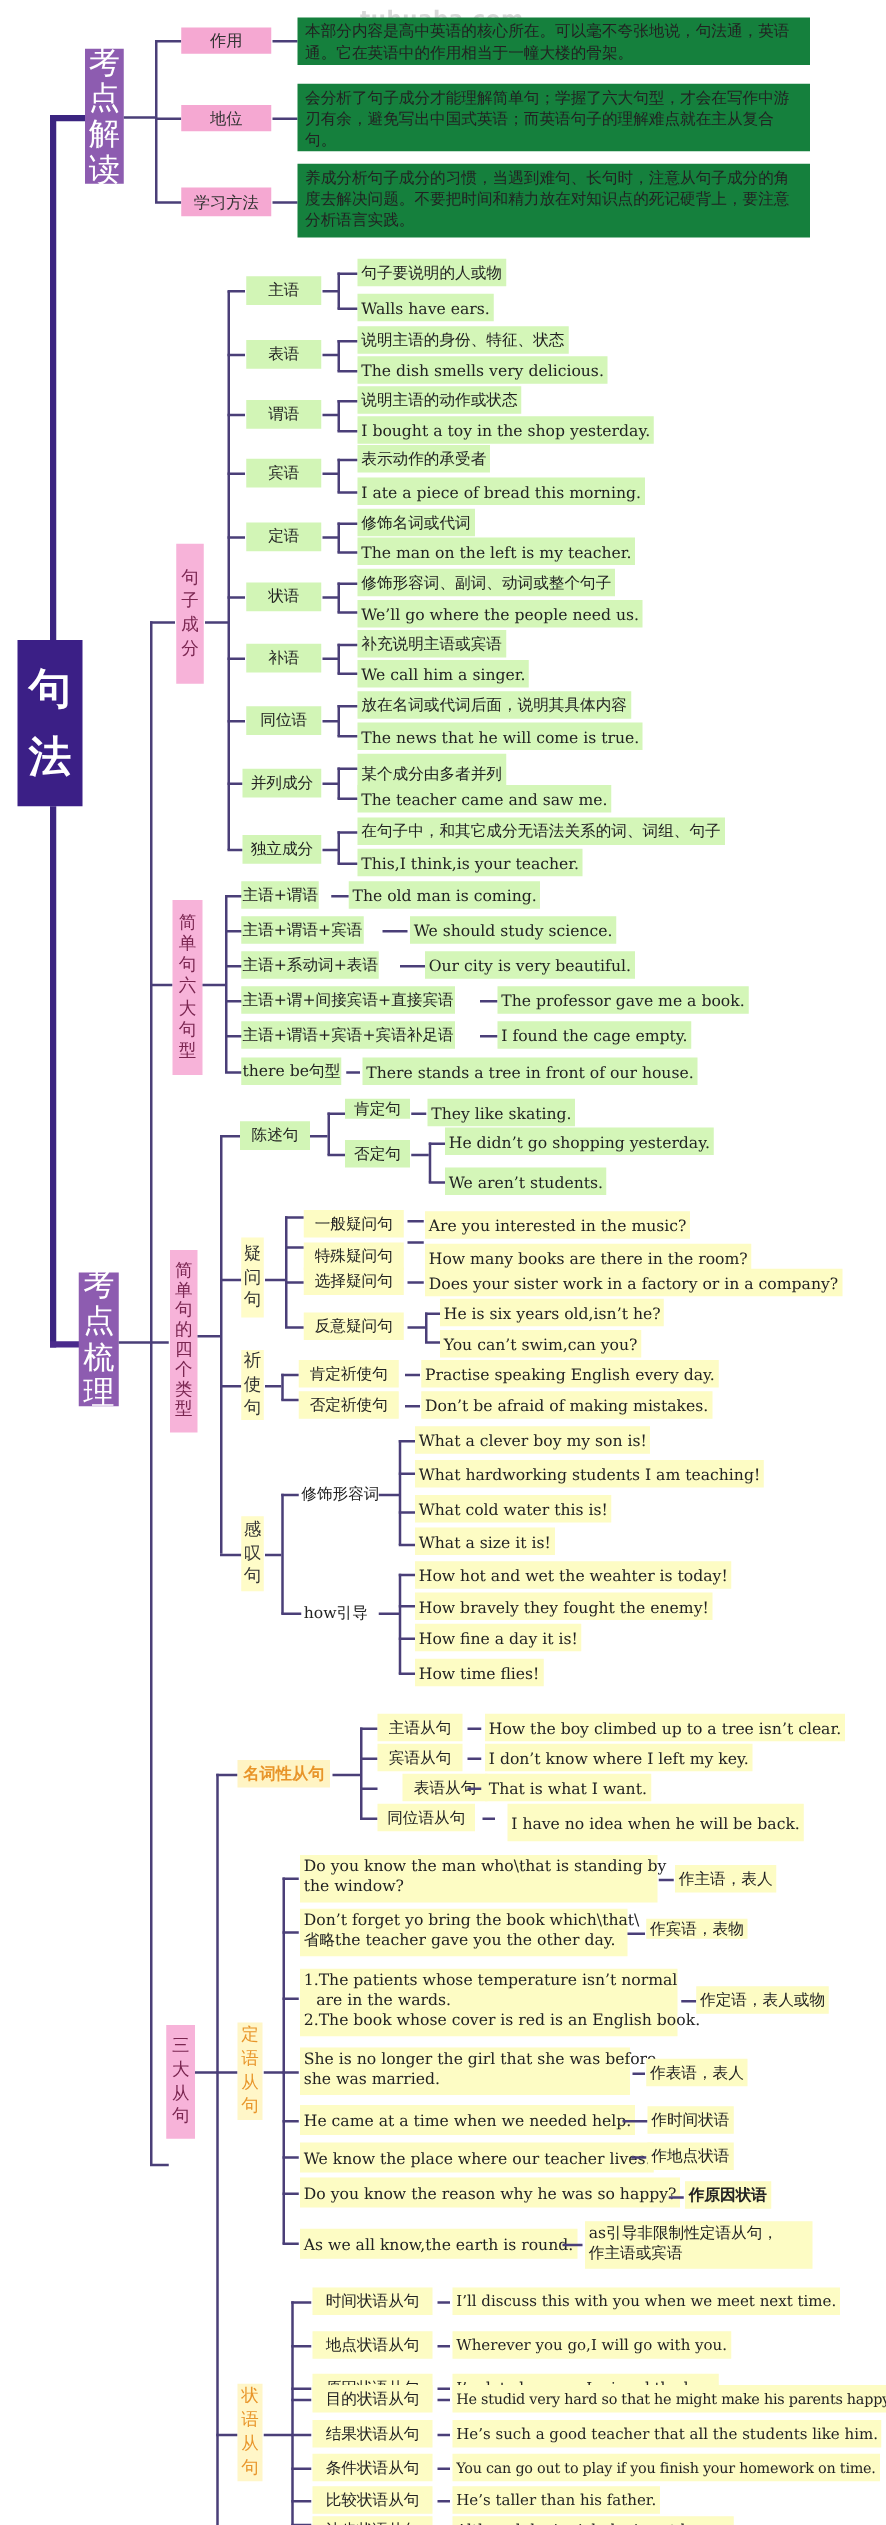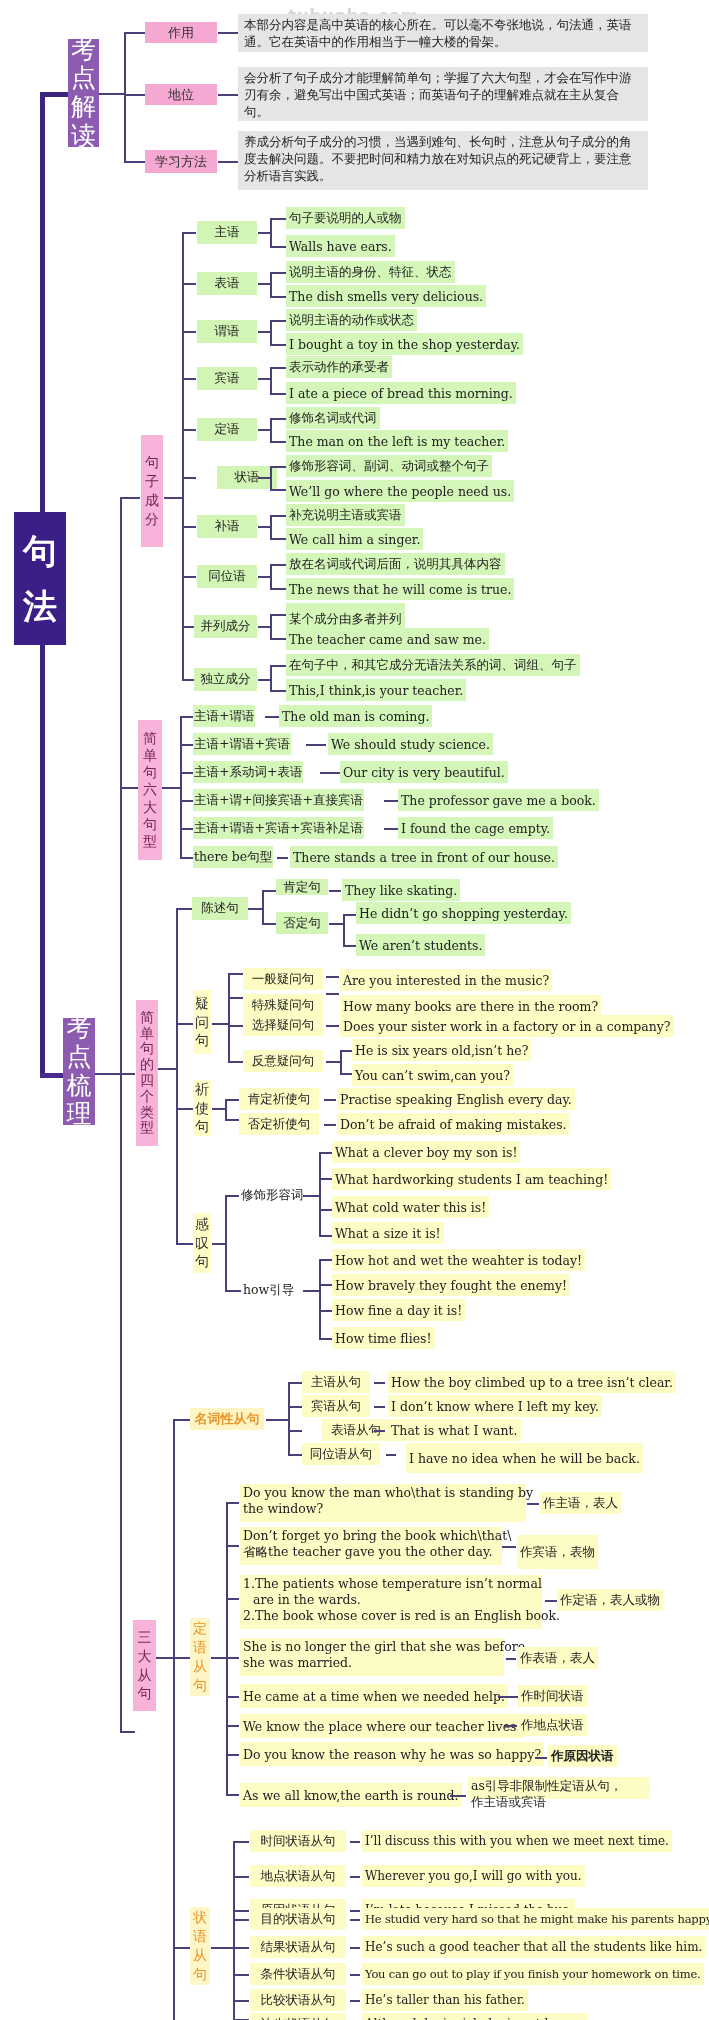--- a/index.html
+++ b/index.html
@@ -6,21 +6,21 @@
   body{width:709px;height:2020px;position:relative;overflow:hidden;font-family:"DejaVu Serif","Liberation Serif",serif;color:#222;}
   .ln{position:absolute;background:#4a3f78;}
   .spine{position:absolute;background:#3b2480;}
   .main{position:absolute;background:#3b1f86;color:#fff;font-weight:bold;font-size:34px;display:flex;flex-direction:column;align-items:center;justify-content:center;line-height:1.6;font-family:"DejaVu Serif",serif;}
   .sec{position:absolute;background:#8d5cb0;color:#fff;font-size:25px;display:flex;flex-direction:column;align-items:center;justify-content:center;line-height:1.15;font-family:"DejaVu Sans",sans-serif;}
   .pink{position:absolute;background:#f5a8d2;color:#333;font-size:13px;display:flex;align-items:center;justify-content:center;}
   .pinkv{position:absolute;background:#f7b3d9;color:#7a2550;font-size:14px;display:flex;flex-direction:column;align-items:center;justify-content:center;line-height:1.35;}
   .orangev{position:absolute;background:#fff6c8;color:#e8952a;font-size:14px;display:flex;flex-direction:column;align-items:center;justify-content:center;line-height:1.35;}
   .orange{position:absolute;background:#fff4c4;color:#e8952a;font-size:13px;font-weight:bold;display:flex;align-items:center;justify-content:center;}
   .yellowv{position:absolute;background:#fffcc8;color:#333;font-size:14px;display:flex;flex-direction:column;align-items:center;justify-content:center;line-height:1.35;}
-  .gdesc{position:absolute;background:#e5e5e5;color:#222;font-size:12.5px;line-height:17px;padding:2px 6px;box-sizing:border-box;}
+  .gdesc{position:absolute;background:#15803d;color:#222;font-size:12.5px;line-height:17px;padding:2px 6px;box-sizing:border-box;}
   .gl{position:absolute;background:#d2f5b6;color:#222;font-size:12.5px;display:flex;align-items:center;justify-content:center;white-space:nowrap;}
   .gt{position:absolute;background:#d4f6b8;color:#222;font-size:12.5px;display:flex;align-items:center;padding:0 3px;white-space:nowrap;}
   .yt{position:absolute;background:#fdfcc4;color:#222;font-size:12.5px;display:flex;align-items:center;padding:0 3px;white-space:nowrap;}
   .yl{position:absolute;background:#fdfcc4;color:#222;font-size:12.5px;display:flex;align-items:center;justify-content:center;white-space:nowrap;}
   .ytm{position:absolute;background:#fdfcc4;color:#222;font-size:12.5px;line-height:16px;padding:1px 3px;box-sizing:border-box;white-space:nowrap;}
   .plain{position:absolute;color:#222;font-size:12.5px;white-space:nowrap;display:flex;align-items:center;}
   .watermark{position:absolute;color:#d8d8d8;font-family:"DejaVu Sans",sans-serif;font-weight:bold;font-size:17px;letter-spacing:0.5px;}
 </style>
 </head>
 <body>
@@ -125,21 +125,21 @@
 <div class="ln" style="left:182px;top:429px;width:14px;height:1.5px;"></div>
 <div class="gl" style="left:197px;top:418px;width:60px;height:23px;">定语</div>
 <div class="ln" style="left:258px;top:429px;width:13px;height:1.5px;"></div>
 <div class="ln" style="left:270px;top:418px;width:1.5px;height:24px;"></div>
 <div class="ln" style="left:270px;top:418px;width:16px;height:1.5px;"></div>
 <div class="ln" style="left:270px;top:441px;width:16px;height:1.5px;"></div>
 <div class="gt" style="left:286px;top:407px;height:22px;">修饰名词或代词</div>
 <div class="gt" style="left:286px;top:430px;height:22px;">The man on the left is my teacher.</div>
 
 <div class="ln" style="left:182px;top:477px;width:14px;height:1.5px;"></div>
-<div class="gl" style="left:197px;top:466px;width:60px;height:23px;margin-left:20px;">状语</div>
+<div class="gl" style="left:197px;top:466px;width:60px;height:23px;">状语</div>
 <div class="ln" style="left:258px;top:477px;width:13px;height:1.5px;"></div>
 <div class="ln" style="left:270px;top:466px;width:1.5px;height:24px;"></div>
 <div class="ln" style="left:270px;top:466px;width:16px;height:1.5px;"></div>
 <div class="ln" style="left:270px;top:489px;width:16px;height:1.5px;"></div>
 <div class="gt" style="left:286px;top:455px;height:22px;">修饰形容词、副词、动词或整个句子</div>
 <div class="gt" style="left:286px;top:480px;height:22px;">We’ll go where the people need us.</div>
 
 <div class="ln" style="left:182px;top:526px;width:14px;height:1.5px;"></div>
 <div class="gl" style="left:197px;top:515px;width:60px;height:23px;">补语</div>
 <div class="ln" style="left:258px;top:526px;width:13px;height:1.5px;"></div>
@@ -384,21 +384,21 @@
 </div>
 <div class="ln" style="left:527px;top:1503px;width:12px;height:1.5px;"></div>
 <div class="yt" style="left:540px;top:1492px;height:22px;">作主语，表人</div>
 
 <div class="ln" style="left:226px;top:1545px;width:13px;height:1.5px;"></div>
 <div class="ytm" style="left:240px;top:1527px;width:262px;height:38px;">
   <div>Don’t forget yo bring the book which\that\</div>
   <div>省略the teacher gave you the other day.</div>
 </div>
 <div class="ln" style="left:502px;top:1546px;width:14px;height:1.5px;"></div>
-<div class="yt" style="left:517px;top:1535px;height:34px;">作宾语，表物</div>
+<div class="yt" style="left:517px;top:1535px;height:16px;">作宾语，表物</div>
 
 <div class="ln" style="left:226px;top:1598px;width:13px;height:1.5px;"></div>
 <div class="ytm" style="left:240px;top:1575px;width:302px;height:54px;">
   <div>1.The patients whose temperature isn’t normal</div>
   <div style="padding-left:10px;">   are in the wards.</div>
   <div>2.The book whose cover is red is an English book.</div>
 </div>
 <div class="ln" style="left:545px;top:1600px;width:12px;height:1.5px;"></div>
 <div class="yt" style="left:557px;top:1589px;height:22px;">作定语，表人或物</div>
 
@@ -421,21 +421,21 @@
 <div class="yt" style="left:518px;top:1714px;height:22px;">作地点状语</div>
 
 <div class="ln" style="left:226px;top:1754px;width:13px;height:1.5px;"></div>
 <div class="yt" style="left:240px;top:1742px;height:24px;">Do you know the reason why he was so happy?</div>
 <div class="ln" style="left:535px;top:1757px;width:12px;height:1.5px;"></div>
 <div class="yt" style="left:548px;top:1745px;height:22px;font-weight:bold;">作原因状语</div>
 
 <div class="ln" style="left:226px;top:1794px;width:13px;height:1.5px;"></div>
 <div class="yt" style="left:240px;top:1783px;height:24px;">As we all know,the earth is round.</div>
 <div class="ln" style="left:450px;top:1795px;width:16px;height:1.5px;"></div>
-<div class="ytm" style="left:468px;top:1777px;width:182px;height:22px;">
+<div class="ytm" style="left:468px;top:1777px;width:182px;height:38px;">
   <div>as引导非限制性定语从句，</div>
   <div>作主语或宾语</div>
 </div>
 
 <div class="ln" style="left:173px;top:1947px;width:17px;height:1.5px;"></div>
 <div class="orangev" style="left:190px;top:1907px;width:20px;height:78px;">
   <span>状</span>
   <span>语</span>
   <span>从</span>
   <span>句</span>

